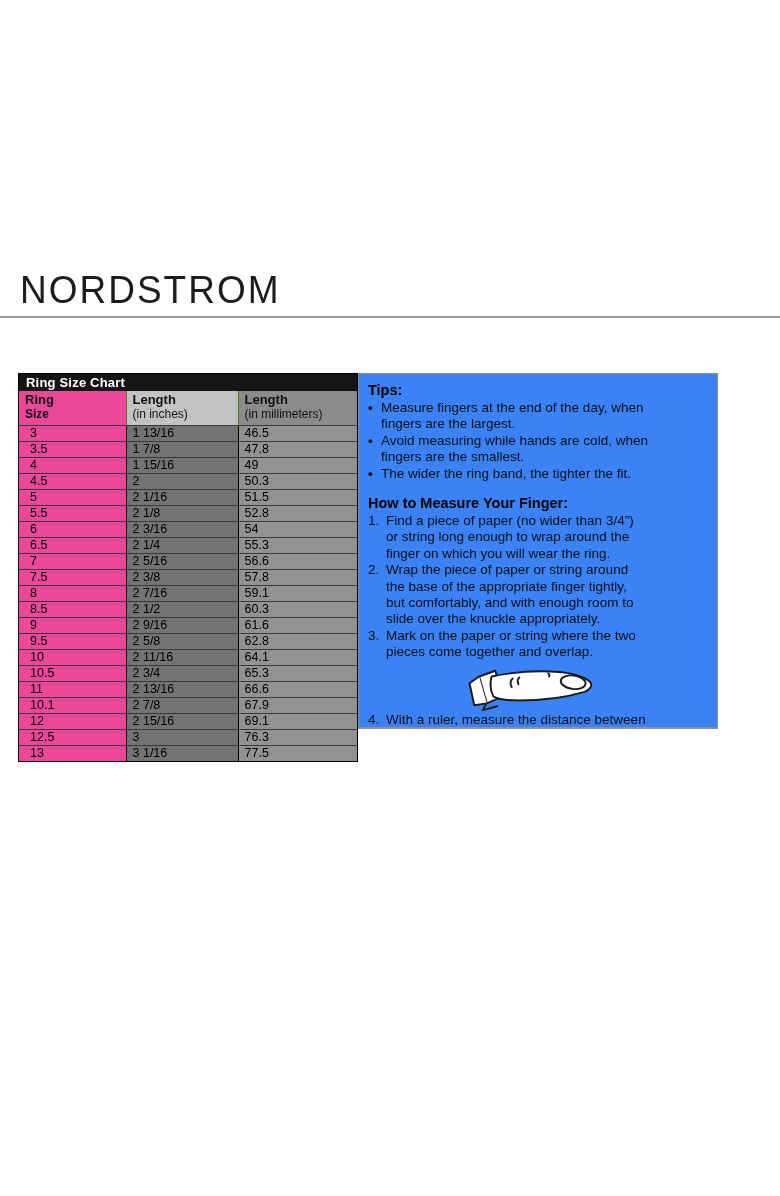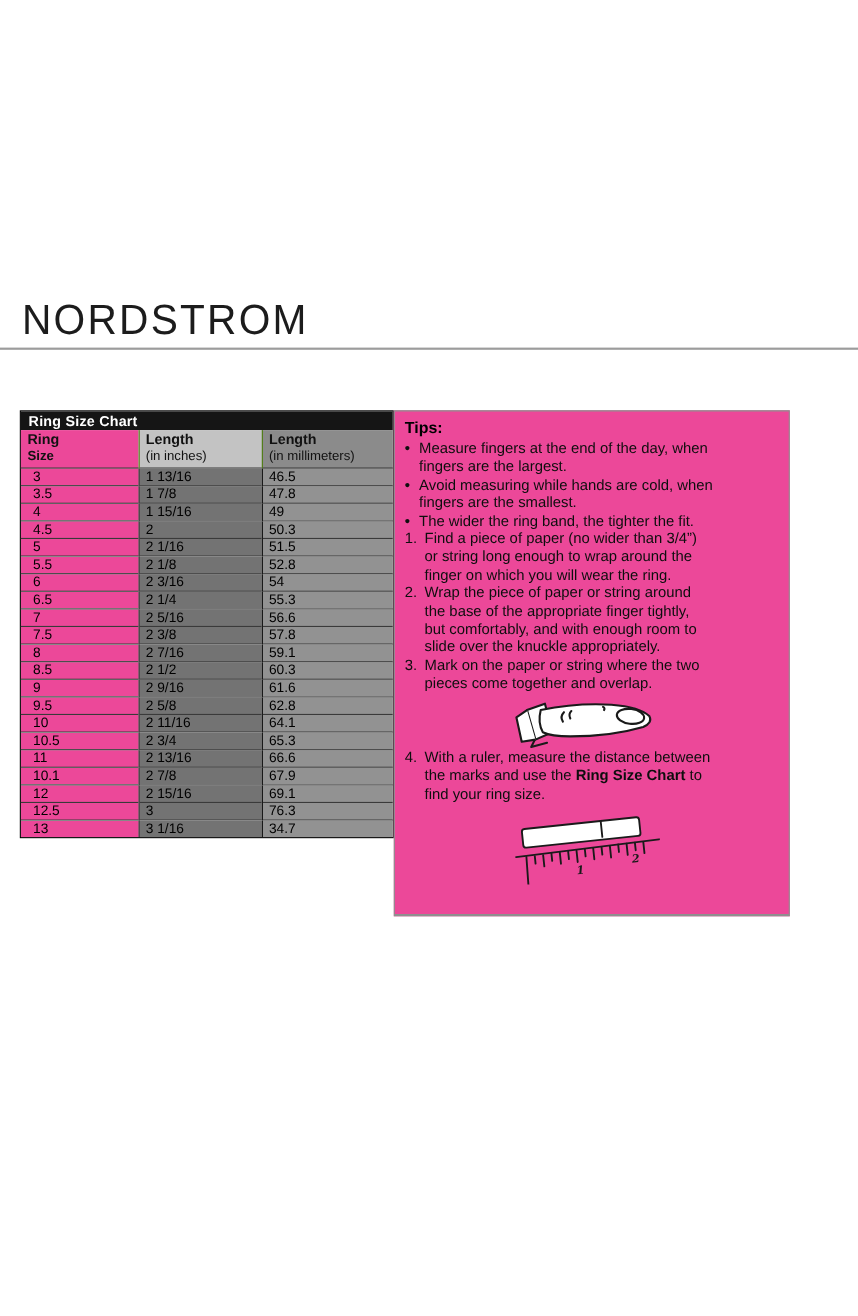--- a/index.html
+++ b/index.html
@@ -41,22 +41,22 @@
   table.sizes td{
     height:15px;line-height:15px;font-size:12.5px;
     padding:0 0 0 6px;border-top:1px solid #3a3a3a;border-left:1px solid #000;
     white-space:nowrap;overflow:hidden;color:#000;
   }
   table.sizes td.c0{padding-left:11px;}
   table.sizes th:first-child,table.sizes td:first-child{border-left:none;}
   
   
   .panel{
-    position:absolute;left:358px;top:373px;width:360px;height:460px;
-    box-sizing:border-box;background:#ec4899;
+    position:absolute;left:358px;top:373px;width:360px;height:356px;
+    box-sizing:border-box;background:#3b82f6;
     border:1px solid #8f8f8f;border-bottom-width:2px;border-right-width:1px;
     padding:8px 8px 0 9px;overflow:hidden;
     font-size:13.5px;line-height:16.4px;color:#0e0e0e;
   }
   .panel h3{
     margin:0 0 1px 0;font-size:14.5px;line-height:17px;font-weight:bold;color:#000;
   }
   .panel .howto-head{margin-top:13px;}
   .li{display:flex;align-items:flex-start;}
   .li .marker{flex:none;width:13px;font-weight:bold;}
@@ -196,21 +196,21 @@
           <td class="c2">69.1</td>
         </tr>
         <tr>
           <td class="c0">12.5</td>
           <td class="c1">3</td>
           <td class="c2">76.3</td>
         </tr>
         <tr>
           <td class="c0">13</td>
           <td class="c1">3 1/16</td>
-          <td class="c2">34.7</td>
+          <td class="c2">77.5</td>
         </tr>
       </tbody>
   </table>
 </div>
 
 <div class="panel">
   <h3>Tips:</h3>
   <div id="tips-list">
       <div class="li">
         <span class="marker">•</span>
@@ -221,20 +221,21 @@
         <span class="marker">•</span>
         <span class="txt">Avoid measuring while hands are cold, when
 fingers are the smallest.</span>
       </div>
       <div class="li">
         <span class="marker">•</span>
         <span class="txt">The wider the ring band, the tighter the fit.</span>
       </div>
     </div>
 
+  <h3 class="howto-head">How to Measure Your Finger:</h3>
   <div id="steps-a">
       <div class="li">
         <span class="num">1.</span>
         <span class="txt">Find a piece of paper (no wider than 3/4”)
 or string long enough to wrap around the
 finger on which you will wear the ring.</span>
       </div>
       <div class="li">
         <span class="num">2.</span>
         <span class="txt">Wrap the piece of paper or string around

